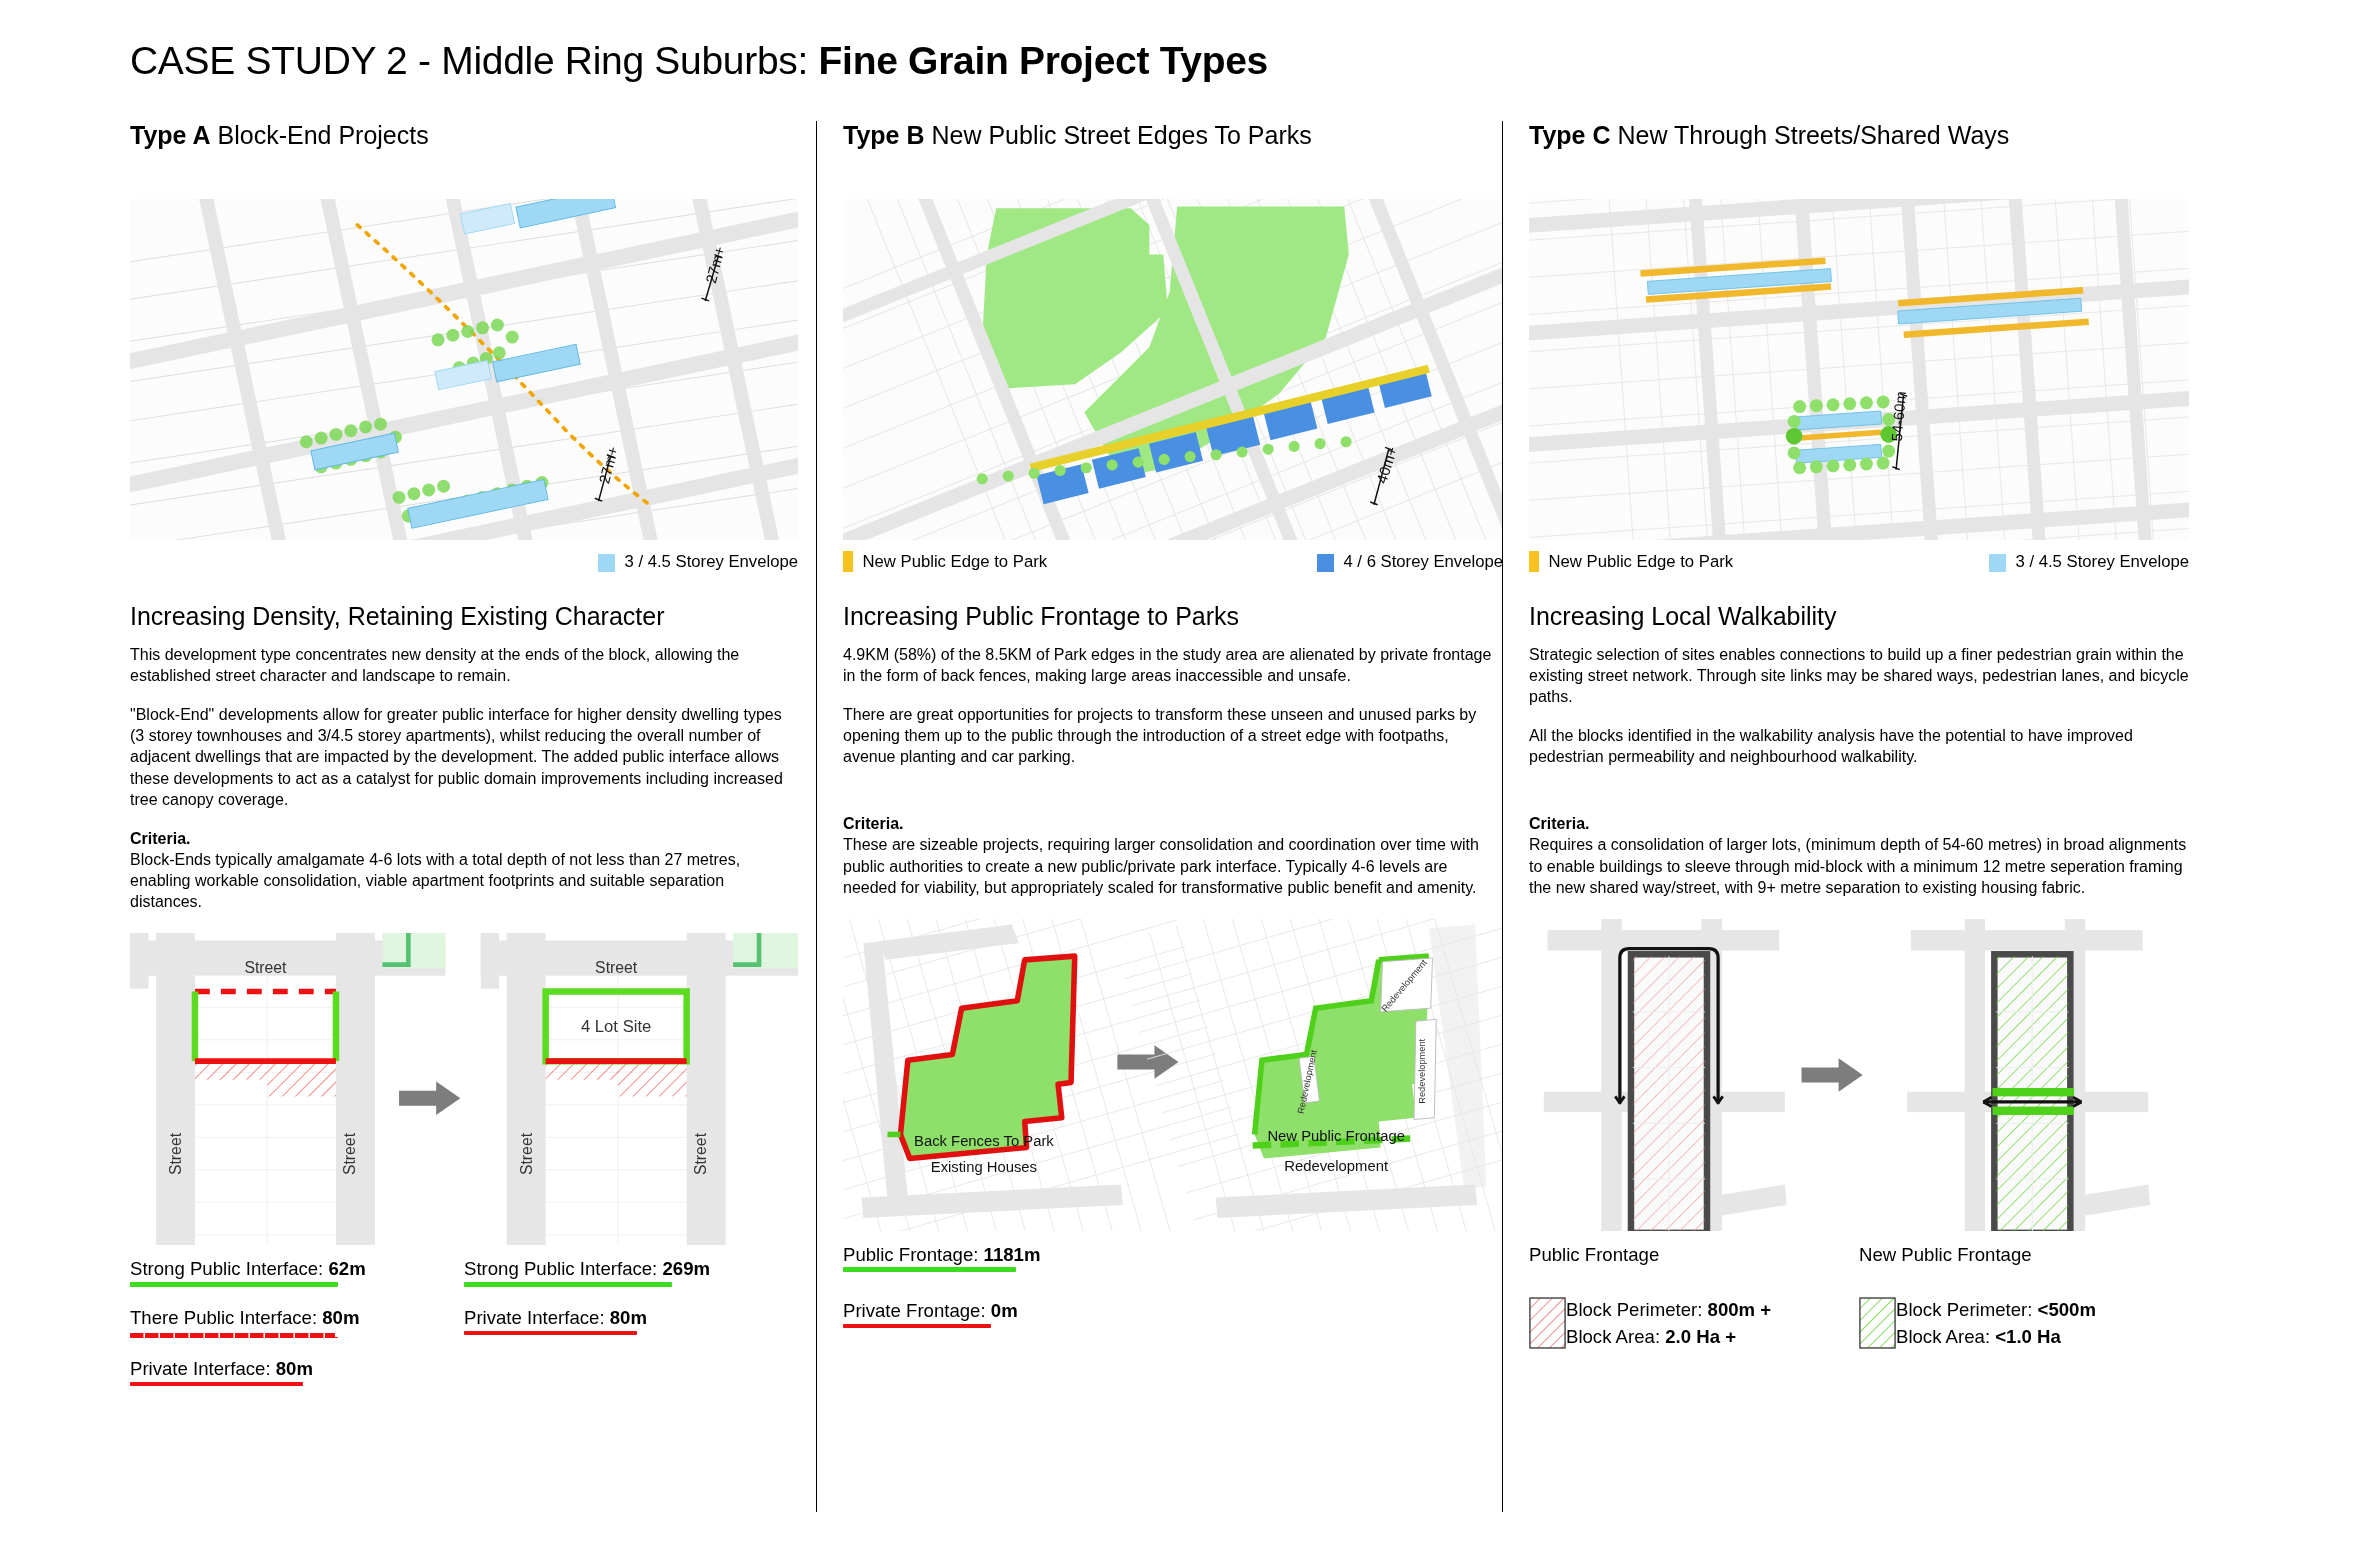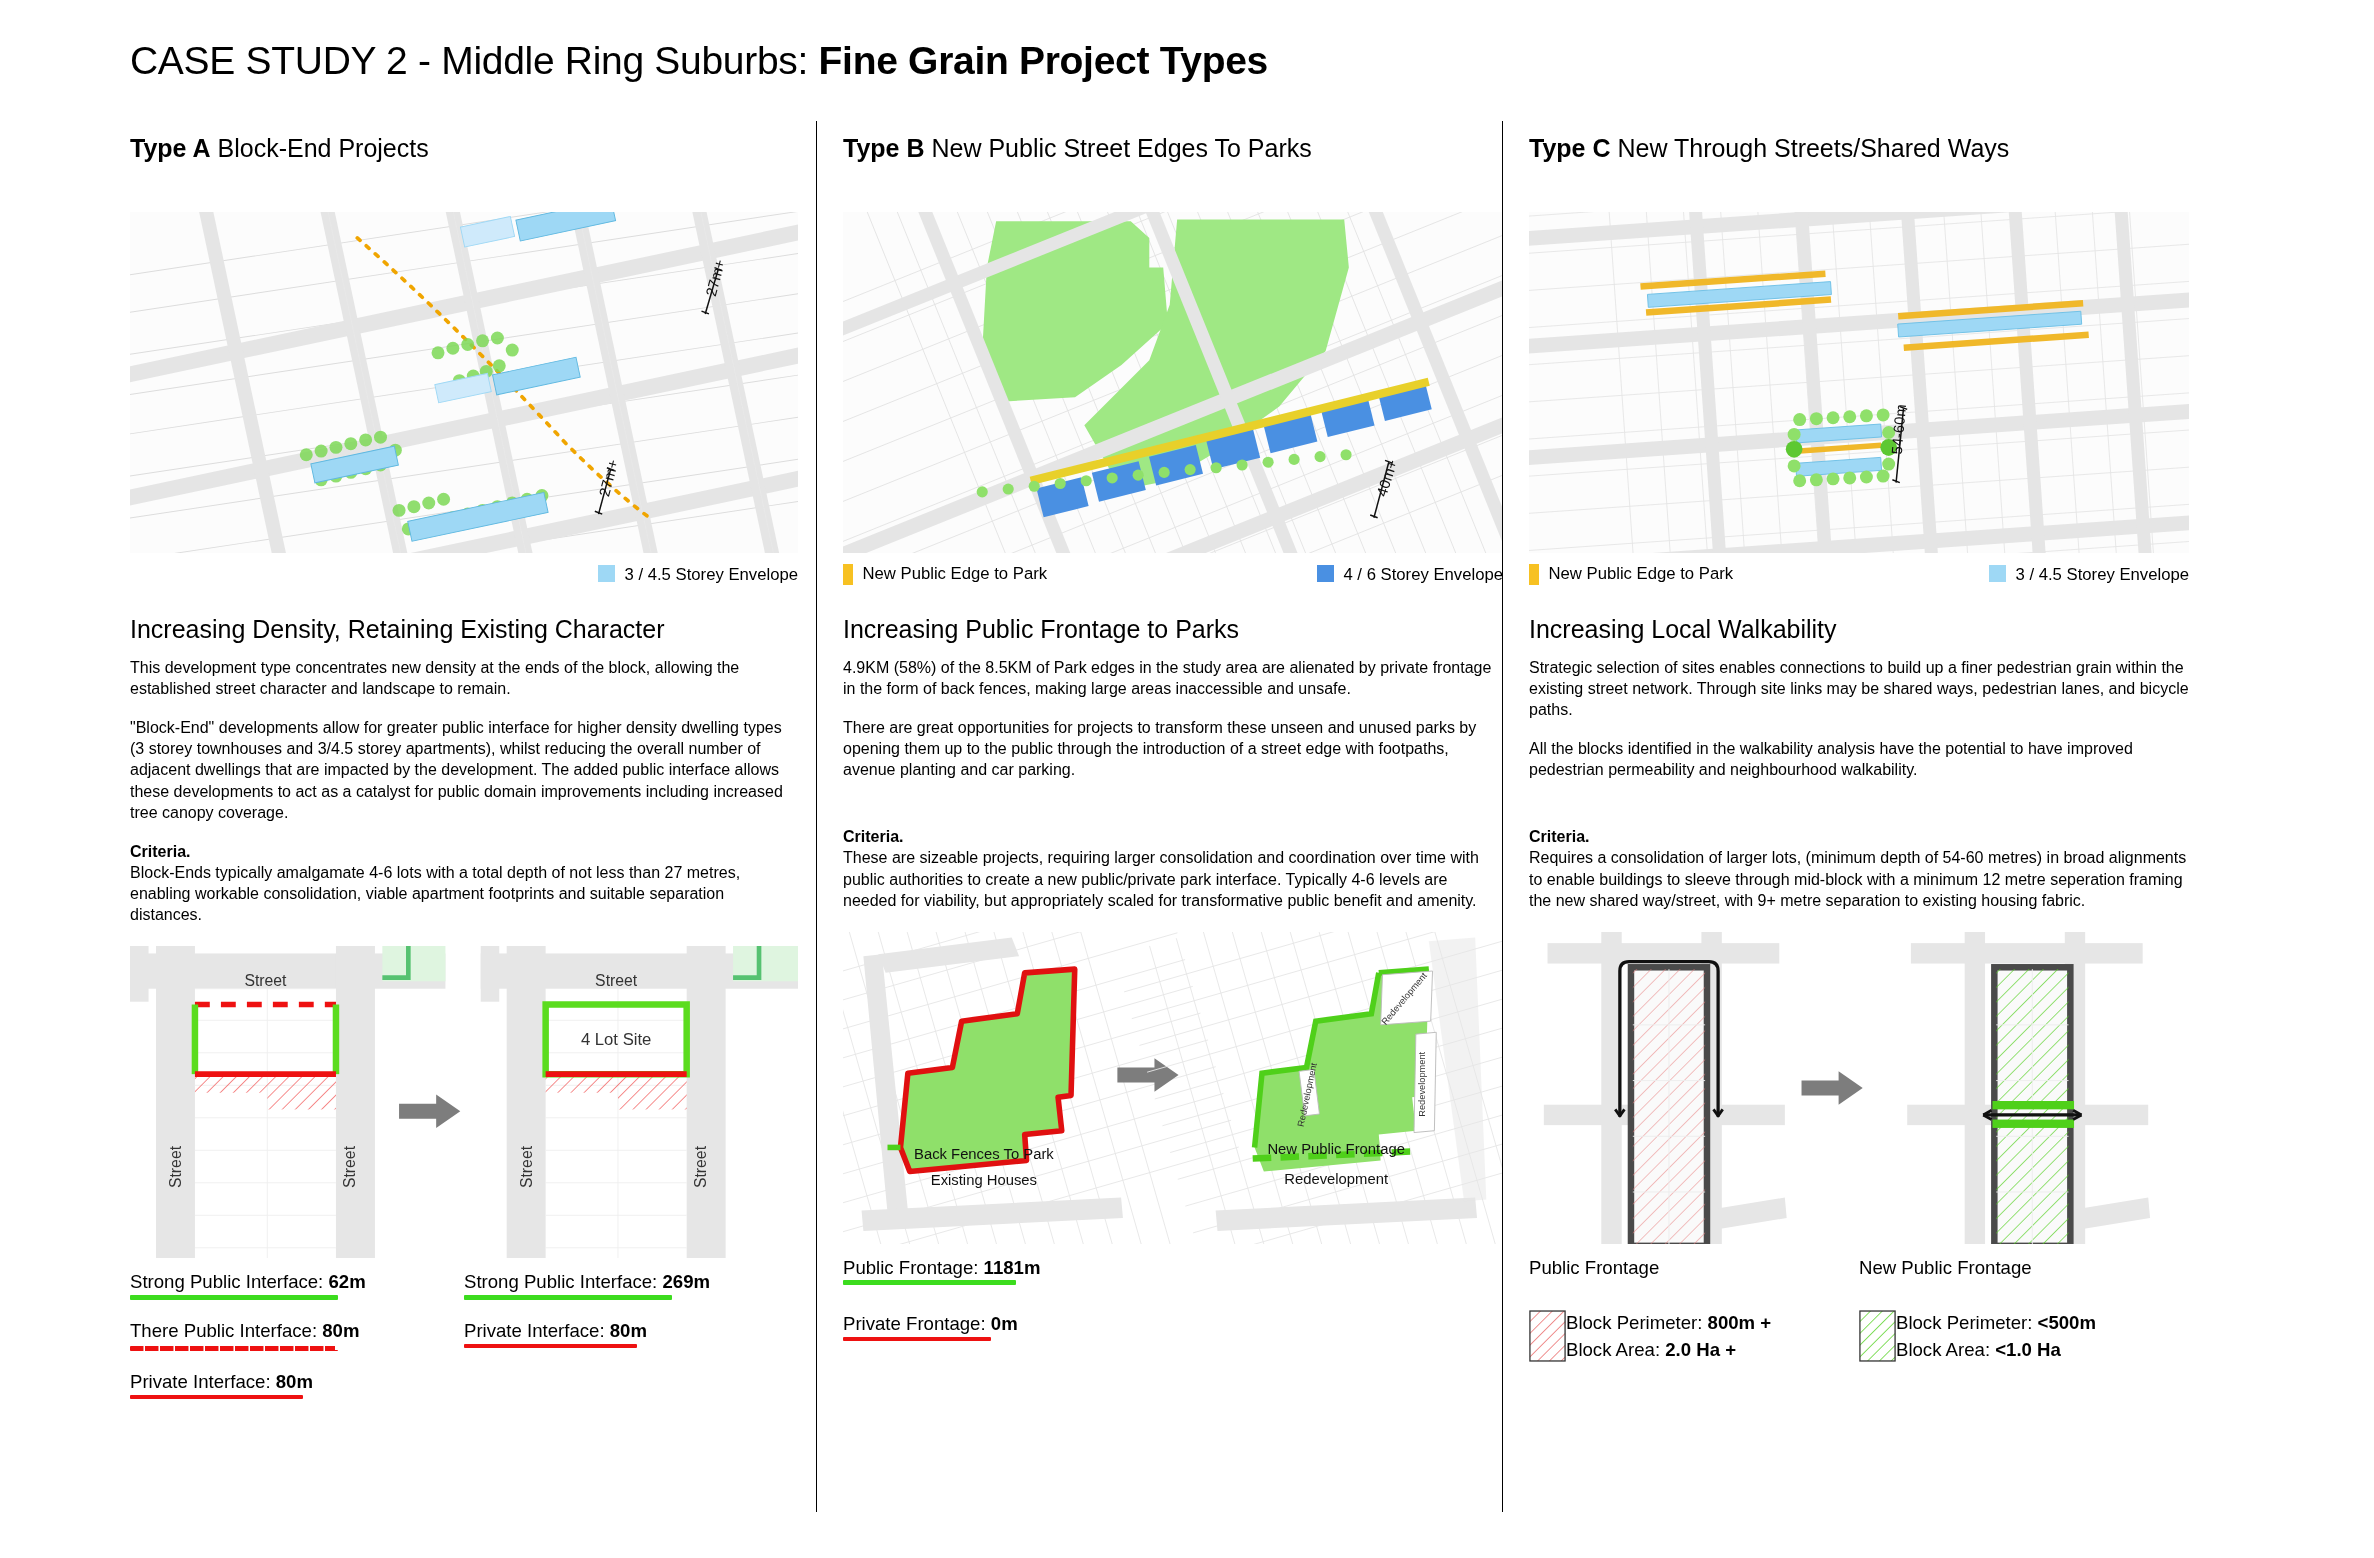--- a/index.html
+++ b/index.html
@@ -39,21 +39,20 @@
   .col.c { width: 686px; border-left: 1.9px solid #000; }
 
   .col-inner { position: relative; padding-left: 0; }
   .col.a .col-inner { margin-left: 130px; width: 668px; }
   .col.b .col-inner { margin-left: 26px; width: 660px; }
   .col.c .col-inner { margin-left: 26px; width: 660px; }
 
   .col-header {
     font-size: 25px;
     white-space: nowrap;
-    margin-top: 13px;
     height: 37px;
   }
   .col-header b { font-weight: 700; }
   .col-header span.sub { font-weight: 400; }
 
   
   .map {
     position: relative;
     margin-top: 41px;
     height: 341px;
@@ -70,21 +69,21 @@
   .legend-row {
     position: relative;
     height: 32px;
     margin-top: 5.6px;
     display: flex;
     align-items: center;
     font-size: 16.7px;
   }
   .legend-row.right { justify-content: flex-end; }
   .legend-row.split { justify-content: space-between; gap: 24px; }
-  .legend-item { display: flex; align-items: flex-start; gap: 9.3px; }
+  .legend-item { display: flex; align-items: flex-end; gap: 9.3px; }
   .swatch { width: 17.6px; height: 17.6px; display: inline-block; }
   .swatch.thin { width: 10.2px; height: 20.4px; }
 
   
   .subhead {
     font-size: 25px;
     font-weight: 400;
     margin-top: 24px;
     margin-bottom: 13px;
   }

